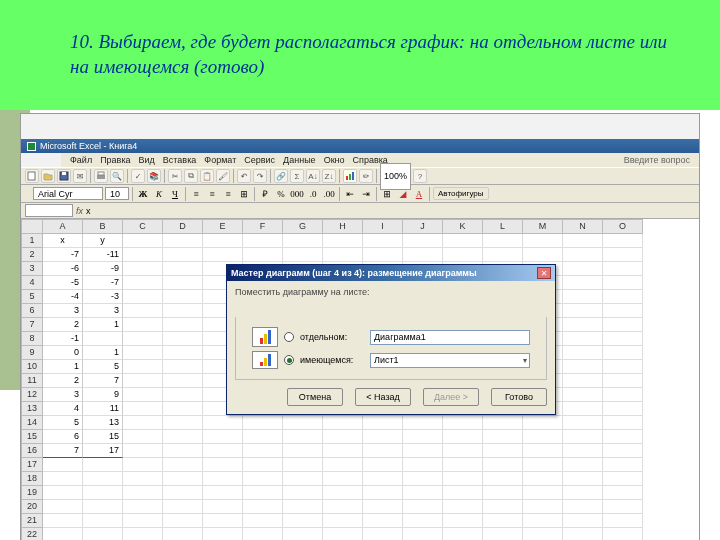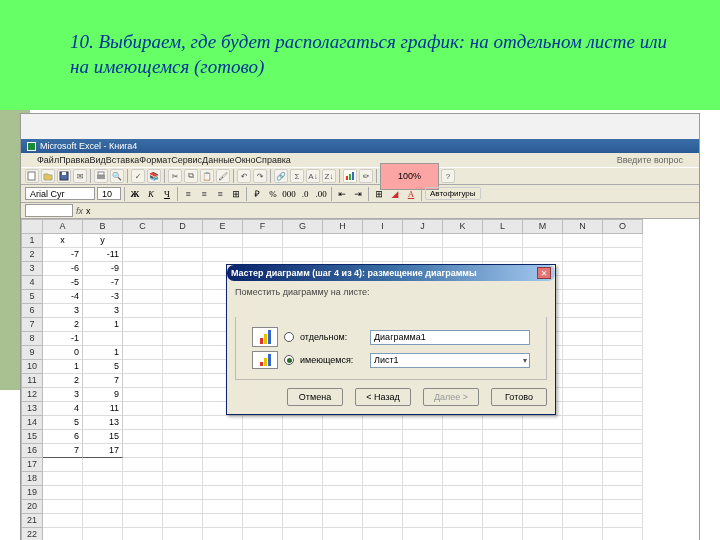--- a/index.html
+++ b/index.html
@@ -4,49 +4,49 @@
 <style>
   * { box-sizing: border-box; }
   body { margin: 0; padding: 0; width: 720px; height: 540px; font-family: Tahoma, sans-serif; background: #6f6; overflow: hidden; position: relative; }
   .bg-green { position: absolute; left: 0; top: 0; right: 0; height: 110px; background: #66ff66; }
   .bg-white { position: absolute; left: 0; top: 110px; right: 0; bottom: 0; background: #fff; }
   .side-accent { position: absolute; left: 0; top: 110px; width: 30px; height: 280px; background: #a9c090; }
   .heading { position: absolute; left: 70px; top: 30px; right: 40px; font-size: 19px; font-style: italic; color: #003399; font-family: Georgia, 'Times New Roman', serif; line-height: 1.3; }
   .excel { position: absolute; left: 20px; top: 113px; width: 680px; background: #f2f2f2; border: 1px solid #999; font-size: 9px; }
   .titlebar { height: 14px; background: linear-gradient(#3a6ea5,#2a5a95); color: #fff; padding: 1px 6px; display: flex; align-items: center; gap: 4px; margin-top: 25px; }
   .titlebar .etb-icon { width: 9px; height: 9px; background: #1c8a3a; border: 1px solid #fff; }
-  .menubar { background: #ece9d8; padding: 1px 16px; display: flex; color: #222; height: 14px; align-items: center; }
+  .menubar { background: #ece9d8; padding: 1px 9px; display: flex; gap: 8px; color: #222; height: 14px; align-items: center; margin-left: 40px; }
   .menubar span { white-space: nowrap; }
   .question { margin-left: auto; color: #666; }
   .toolbar { background: #ece9d8; padding: 2px 4px; display: flex; gap: 2px; align-items: center; height: 18px; border-top: 1px solid #fff; border-bottom: 1px solid #aaa; }
   .tb { width: 14px; height: 14px; background: #f5f3e9; border: 1px solid #ccc; border-radius: 2px; display: flex; align-items: center; justify-content: center; font-size: 8px; color: #555; }
   .tb svg { width: 10px; height: 10px; }
   .sep { width: 1px; height: 14px; background: #aaa; margin: 0 1px; }
-  .zoom { font-size: 9px; padding: 0 17px; border: 1px solid #999; background: #fca5a5; height: 27px; display: flex; align-items: center; }
-  .formatbar { background: #ece9d8; padding: 2px 4px; display: flex; gap: 2px; align-items: center; height: 18px; border-bottom: 1px solid #aaa; }
+  .zoom { font-size: 9px; padding: 0 3px; border: 1px solid #999; background: #ffffff; height: 27px; display: flex; align-items: center; }
+  .formatbar { background: #ece9d8; padding: 2px 12px; display: flex; gap: 2px; align-items: center; height: 18px; border-bottom: 1px solid #aaa; }
   .fontbox, .sizebox { border: 1px solid #999; background: #fff; padding: 0 4px; height: 13px; display: flex; align-items: center; font-size: 9px; }
   .fontbox { width: 70px; } .sizebox { width: 24px; }
   .fmt { width: 14px; height: 14px; display: flex; align-items: center; justify-content: center; font-size: 9px; font-family: serif; border: 1px solid transparent; border-radius: 2px; }
   .formulabar { background: #ece9d8; display: flex; align-items: center; height: 16px; border-bottom: 1px solid #aaa; padding: 1px 4px; gap: 3px; }
   .nbox { width: 48px; background: #fff; border: 1px solid #999; height: 13px; padding: 0 3px; font-size: 9px; display: flex; align-items: center; }
   .fx { font-style: italic; font-size: 9px; color: #555; }
   .grid { background: #fff; overflow: hidden; }
   .colhdr-row { display: flex; height: 15px; }
   .corner { width: 22px; background: #e8e8e8; border: 1px solid #bbb; }
   .colhdr { width: 40px; background: #e8e8e8; border: 1px solid #bbb; border-left: none; text-align: center; font-size: 9px; line-height: 13px; color: #333; }
   .row { display: flex; height: 14px; }
   .rowhdr { width: 22px; background: #e8e8e8; border: 1px solid #bbb; border-top: none; text-align: center; font-size: 9px; line-height: 12px; color: #333; }
   .cell { width: 40px; border-right: 1px solid #ddd; border-bottom: 1px solid #ddd; font-size: 9px; padding: 0 3px; text-align: right; line-height: 12px; overflow: hidden; white-space: nowrap; }
   .cell.hd { text-align: center; color: #000; }
   .data-border-bottom .cell.filled { border-bottom: 1px solid #555; }
   .cell.filled { border-right: 1px solid #ccc; }
 
   
   .dialog { position: absolute; left: 226px; top: 264px; width: 330px; background: #ece9d8; border: 1px solid #0a246a; font-size: 9px; box-shadow: 2px 2px 3px rgba(0,0,0,0.3); }
-  .dlg-title { height: 16px; background: linear-gradient(90deg,#0a246a,#3a6ea5,#a6caf0); color: #fff; display: flex; align-items: center; padding: 0 4px; border-radius: 7px; }
+  .dlg-title { height: 16px; background: linear-gradient(90deg,#0a246a,#3a6ea5,#a6caf0); color: #fff; display: flex; align-items: center; padding: 0 4px; }
   .dlg-title span { font-weight: bold; }
   .dlg-close { margin-left: auto; width: 14px; height: 12px; background: #e57373; border: 1px solid #8b3a3a; display: flex; align-items: center; justify-content: center; color: #fff; font-size: 8px; }
   .dlg-body { padding: 6px 8px 8px; }
   .group-label { color: #444; margin-bottom: 20px; }
   .group { border: 1px solid #bbb; border-top: none; padding: 6px 16px; position: relative; margin-top: 4px; }
   .opt-row { display: flex; align-items: center; gap: 6px; margin: 4px 0; }
   .chart-icon { width: 26px; height: 20px; background: #fff; border: 1px solid #888; display: flex; align-items: flex-end; justify-content: center; gap: 1px; padding: 2px; }
   .chart-icon .bar { width: 3px; }
   .chart-icon.mini { height: 18px; }
   .radio { width: 10px; height: 10px; border-radius: 50%; border: 1px solid #555; background: #fff; display: flex; align-items: center; justify-content: center; flex-shrink: 0; }

